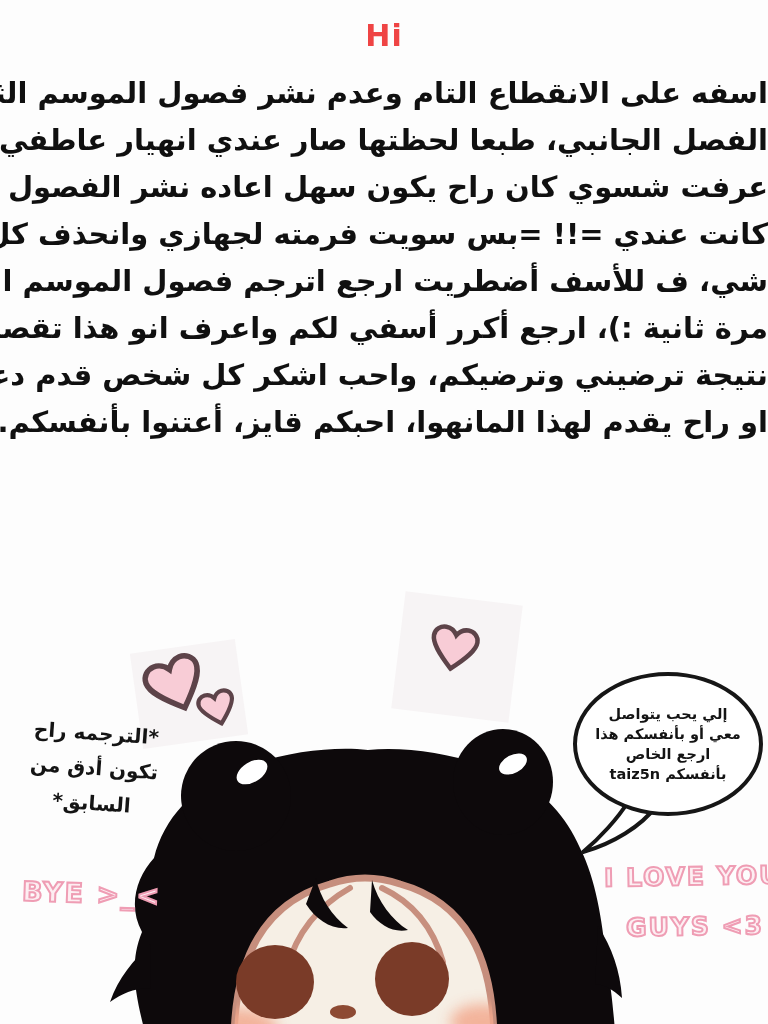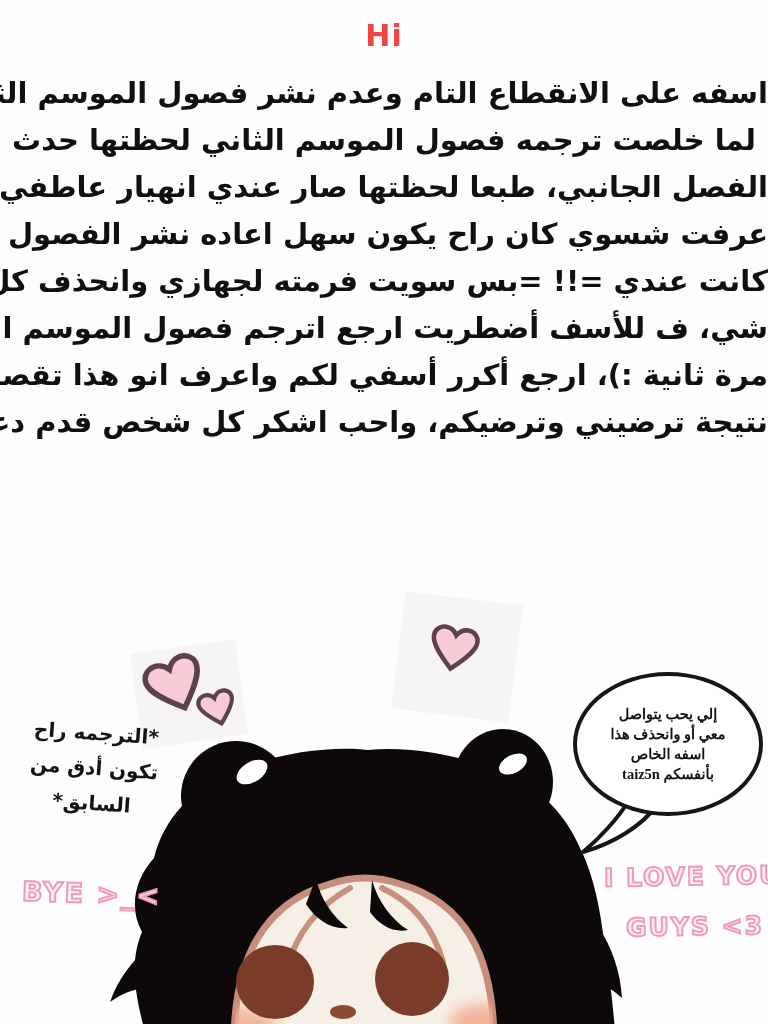--- a/index.html
+++ b/index.html
@@ -24,21 +24,21 @@
   
   .sticker{position:absolute;background:#f7f4f5;}
   .sticker-left{left:136px;top:646px;width:106px;height:96px;transform:rotate(-8deg);}
   .sticker-center{left:398px;top:598px;width:118px;height:118px;transform:rotate(7deg);}
   .heart{position:absolute;}
   
   .bubble{
     position:absolute;left:573px;top:672px;width:190px;height:144px;
     background:#ffffff;border:4px solid #161616;border-radius:50%;
     display:flex;flex-direction:column;justify-content:center;align-items:center;
-    box-sizing:border-box;z-index:6;font-family:Liberation Serif, serif;
+    box-sizing:border-box;z-index:6;
   }
   .bubble .b-line{
     direction:rtl;white-space:nowrap;font-size:14.5px;font-weight:bold;
     color:#141414;line-height:20px;text-align:center;
   }
   .bubble .handle{font-weight:bold;margin-top:38px;}
   .bubble-tail{position:absolute;left:578px;top:800px;z-index:5;}
   
   .side-note{
     position:absolute;left:10px;top:716px;width:168px;text-align:center;
@@ -61,48 +61,48 @@
 </style>
 </head>
 <body>
 
 <div id="canvas">
 
   <div class="page-title">Hi</div>
 
   <div class="letter">
     <div class="line">اسفه على الانقطاع التام وعدم نشر فصول الموسم الثاني،</div>
-    <div class="line">لما خلصت ترجمه فصول الموسم الثاني لحظتها حدث</div>
     <div class="line">الفصل الجانبي، طبعا لحظتها صار عندي انهيار عاطفي، ما</div>
     <div class="line">عرفت شسوي كان راح يكون سهل اعاده نشر الفصول لو</div>
     <div class="line">كانت عندي =!! =بس سويت فرمته لجهازي وانحذف كل</div>
     <div class="line">شي، ف للأسف أضطريت ارجع اترجم فصول الموسم الأول</div>
     <div class="line">مرة ثانية :)، ارجع أكرر أسفي لكم واعرف انو هذا تقصير مني</div>
     <div class="line">نتيجة ترضيني وترضيكم،  واحب اشكر كل شخص قدم دعم</div>
+    <div class="line">او راح يقدم لهذا المانهوا، احبكم قايز، أعتنوا بأنفسكم.</div>
   </div>
 
   <div class="sticker sticker-left">
     <svg class="heart" style="left:8px;top:6px;transform:rotate(-14deg)" width="66" height="62" viewBox="0 0 24 22">
       <path d="M12 20 C5.5 14 2.2 10 2.2 6.6 C2.2 3.8 4.6 2 7 2 C9 2 11 3.4 12 5 C13 3.4 15 2 17 2 C19.4 2 21.8 3.8 21.8 6.6 C21.8 10 18.5 14 12 20 Z" fill="#f8ccd6" stroke="#5d4349" stroke-width="2"></path>
     </svg>
     <svg class="heart" style="left:58px;top:46px;transform:rotate(-8deg)" width="42" height="40" viewBox="0 0 24 22">
       <path d="M12 20 C5.5 14 2.2 10 2.2 6.6 C2.2 3.8 4.6 2 7 2 C9 2 11 3.4 12 5 C13 3.4 15 2 17 2 C19.4 2 21.8 3.8 21.8 6.6 C21.8 10 18.5 14 12 20 Z" fill="#f8ccd6" stroke="#5d4349" stroke-width="2.4"></path>
     </svg>
   </div>
 
   <div class="sticker sticker-center">
     <svg class="heart" style="left:28px;top:26px;transform:rotate(3deg)" width="54" height="50" viewBox="0 0 24 22">
       <path d="M12 20 C5.5 14 2.2 10 2.2 6.6 C2.2 3.8 4.6 2 7 2 C9 2 11 3.4 12 5 C13 3.4 15 2 17 2 C19.4 2 21.8 3.8 21.8 6.6 C21.8 10 18.5 14 12 20 Z" fill="#f8ccd6" stroke="#5d4349" stroke-width="2"></path>
     </svg>
   </div>
 
   <div class="bubble">
     <div class="b-line">إلي يحب يتواصل</div>
-    <div class="b-line">معي أو وانحذف هذا</div>
-    <div class="b-line">اسفه الخاص</div>
+    <div class="b-line">معي أو بأنفسكم هذا</div>
+    <div class="b-line">ارجع الخاص</div>
     <div class="b-line">
       <span>بأنفسكم</span>
       <span class="handle">taiz5n</span>
     </div>
   </div>
   <svg class="bubble-tail" width="96" height="58" viewBox="0 0 96 58">
     <path d="M50 2 C40 18 22 38 5 52 C34 44 64 26 78 6 Z" fill="#ffffff" stroke="#161616" stroke-width="4" stroke-linejoin="round"></path>
   </svg>
 
   <div class="side-note">

